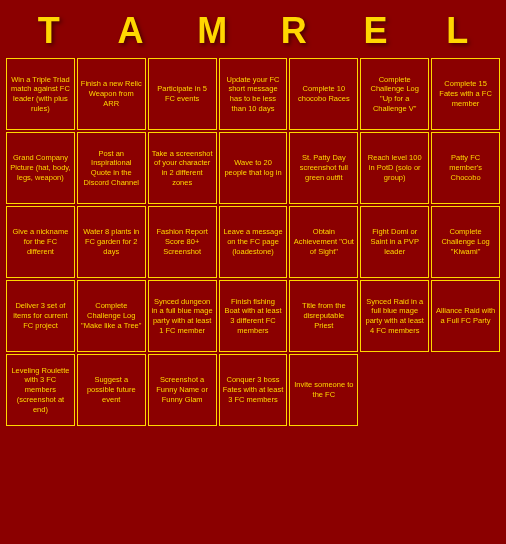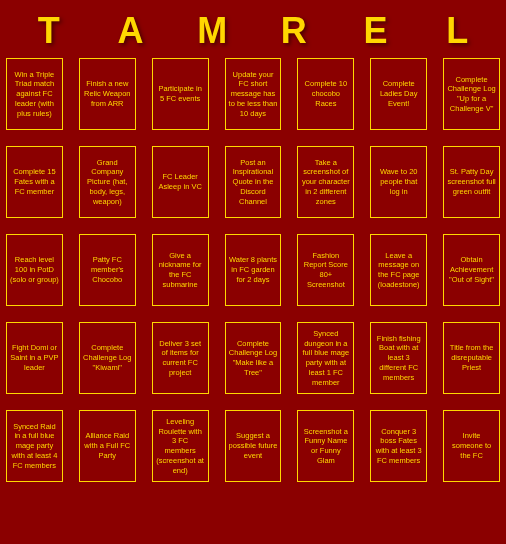--- a/index.html
+++ b/index.html
@@ -24,21 +24,21 @@
       font-size: 36px;
       font-weight: bold;
       color: #FFD700;
       text-shadow: 2px 2px 4px rgba(0,0,0,0.5);
       flex: 1;
       text-align: center;
     }
     .grid {
       display: grid;
       grid-template-columns: repeat(7, 1fr);
-      gap: 16px;
+      gap: 2px;
       padding: 0 2px 4px 2px;
     }
     .cell {
       background: #8B0000;
       border: 1px solid #FFD700;
       padding: 3px;
       min-height: 72px;
       display: flex;
       align-items: center;
       justify-content: center;
@@ -75,54 +75,48 @@
       <div class="cell">
         <span class="cell-text">Participate in 5 FC events</span>
       </div>
       <div class="cell">
         <span class="cell-text">Update your FC short message has to be less than 10 days</span>
       </div>
       <div class="cell">
         <span class="cell-text">Complete 10 chocobo Races</span>
       </div>
       <div class="cell">
-        <span class="cell-text">Complete Ladies Day Event!</span>
-      </div>
-      <div class="cell">
         <span class="cell-text">Complete Challenge Log "Up for a Challenge V"</span>
       </div>
       <div class="cell">
         <span class="cell-text">Complete 15 Fates with a FC member</span>
       </div>
       <div class="cell">
         <span class="cell-text">Grand Company Picture (hat, body, legs, weapon)</span>
-      </div>
-      <div class="cell">
-        <span class="cell-text">FC Leader Asleep in VC</span>
       </div>
       <div class="cell">
         <span class="cell-text">Post an Inspirational Quote in the Discord Channel</span>
       </div>
       <div class="cell">
         <span class="cell-text">Take a screenshot of your character in 2 different zones</span>
       </div>
       <div class="cell">
         <span class="cell-text">Wave to 20 people that log in</span>
       </div>
       <div class="cell">
         <span class="cell-text">St. Patty Day screenshot full green outfit</span>
       </div>
       <div class="cell">
         <span class="cell-text">Reach level 100 in PotD (solo or group)</span>
       </div>
       <div class="cell">
         <span class="cell-text">Patty FC member's Chocobo</span>
       </div>
       <div class="cell">
-        <span class="cell-text">Give a nickname for the FC submarine</span>
+        <span class="cell-text">Give a nickname for the FC different</span>
       </div>
       <div class="cell">
         <span class="cell-text">Water 8 plants in FC garden for 2 days</span>
       </div>
       <div class="cell">
         <span class="cell-text">Fashion Report Score 80+ Screenshot</span>
       </div>
       <div class="cell">
         <span class="cell-text">Leave a message on the FC page (loadestone)</span>
       </div>

